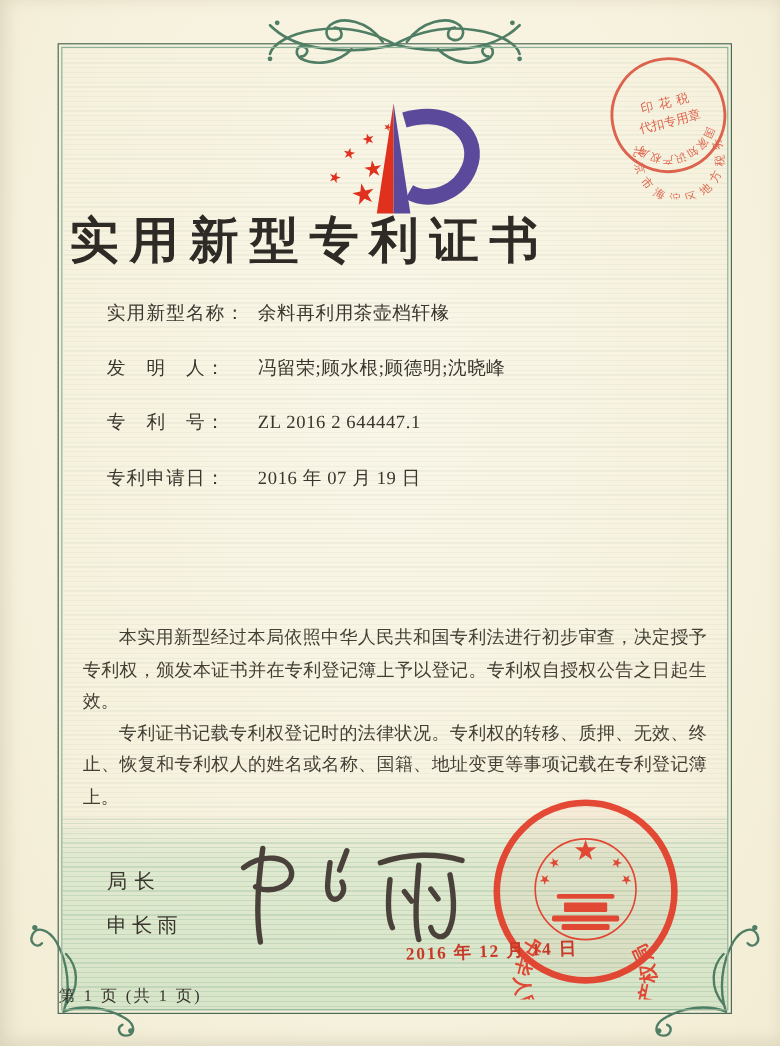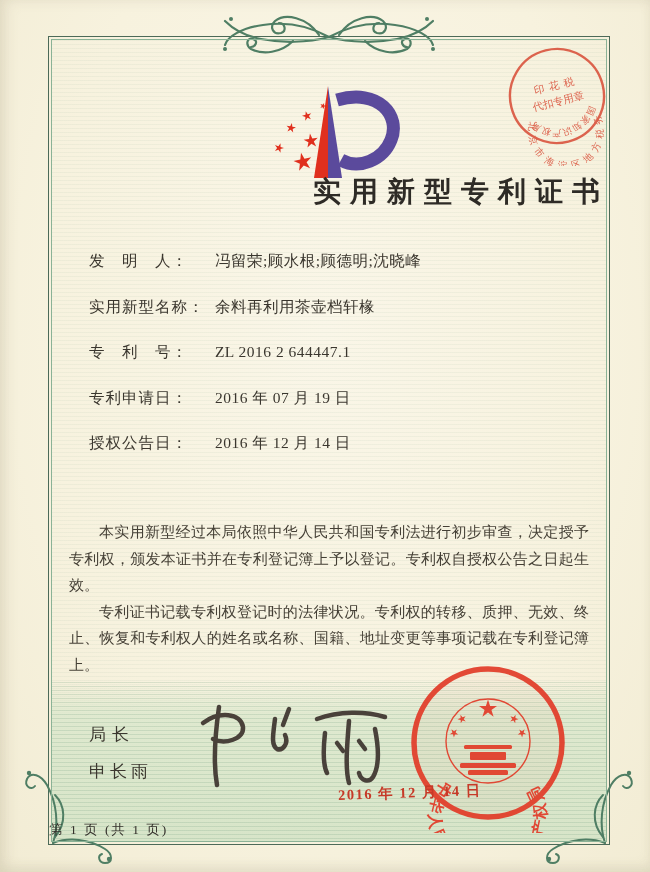--- a/index.html
+++ b/index.html
@@ -11,22 +11,22 @@
   .frame{position:absolute;left:48px;top:36px;width:560px;height:807px;
          border:1px solid #4c6a58;}
   .frame::after{content:"";position:absolute;inset:2px;border:1px solid #8ab296;pointer-events:none;}
   .stripes-all{position:absolute;inset:3px;
       background:repeating-linear-gradient(180deg, rgba(150,180,155,0.10) 0 1px, transparent 1px 4px);}
   .green-band{position:absolute;left:3px;right:3px;top:645px;bottom:3px;
       background:
         repeating-linear-gradient(180deg, rgba(130,170,140,.26) 0 1px, transparent 1px 4px),
         linear-gradient(180deg, rgba(226,236,215,0) 0, rgba(220,232,205,.85) 34px, rgba(213,228,199,.92) 100%);}
   .cert-no{position:absolute;left:30px;top:38px;font-size:15px;letter-spacing:2px;color:#4a525c;}
-  .title{position:absolute;left:0;top:136px;width:100%;text-align:right;
-         font-size:28px;font-weight:600;letter-spacing:9px;padding-left:9px;box-sizing:border-box;color:#2e2b26;}
+  .title{position:absolute;left:0;top:136px;width:100%;text-align:left;
+         font-size:41px;font-weight:600;letter-spacing:9px;padding-left:9px;box-sizing:border-box;color:#2e2b26;}
   .fields{position:absolute;left:40px;top:214px;width:490px;}
   .field-row{height:45.5px;font-size:15.5px;color:#3a362e;}
   .flabel{display:inline-block;width:122px;letter-spacing:1px;}
   .fvalue{letter-spacing:0.5px;}
   .bodytext{position:absolute;left:20px;top:482px;width:520px;
             font-size:15px;line-height:26.5px;color:#443f35;text-align:justify;}
   .bodytext p{margin:0;text-indent:2em;}
   .signer{position:absolute;left:40px;top:686px;font-size:17px;color:#3b372f;}
   .signer .s-title{letter-spacing:6px;margin:0 0 14px 0;}
   .signer .s-name{letter-spacing:4px;margin:0;}
@@ -111,38 +111,34 @@
         <use href="#star" transform="translate(60,55) scale(0.75) rotate(-8)"></use>
         <use href="#star" transform="translate(28,62) scale(0.5) rotate(18)"></use>
         <use href="#star" transform="translate(52,76) scale(0.95) rotate(-12)"></use>
       </g>
     </svg>
 
     <div class="title">实用新型专利证书</div>
 
     <div class="fields">
       <div class="field-row">
+        <span class="flabel">实用新型名称：</span>
+        <span class="fvalue">余料再利用茶壶档轩椽</span>
+      </div>
+      <div class="field-row">
         <span class="flabel">发　明　人：</span>
         <span class="fvalue">冯留荣;顾水根;顾德明;沈晓峰</span>
-      </div>
-      <div class="field-row">
-        <span class="flabel">实用新型名称：</span>
-        <span class="fvalue">余料再利用茶壶档轩椽</span>
       </div>
       <div class="field-row">
         <span class="flabel">专　利　号：</span>
         <span class="fvalue">ZL 2016 2 644447.1</span>
       </div>
       <div class="field-row">
         <span class="flabel">专利申请日：</span>
         <span class="fvalue">2016 年 07 月 19 日</span>
-      </div>
-      <div class="field-row">
-        <span class="flabel">授权公告日：</span>
-        <span class="fvalue">2016 年 12 月 14 日</span>
       </div>
     </div>
 
     <div class="bodytext">
       <p>本实用新型经过本局依照中华人民共和国专利法进行初步审查，决定授予专利权，颁发本证书并在专利登记簿上予以登记。专利权自授权公告之日起生效。</p>
       <p>专利证书记载专利权登记时的法律状况。专利权的转移、质押、无效、终止、恢复和专利权人的姓名或名称、国籍、地址变更等事项记载在专利登记簿上。</p>
     </div>
 
     <div class="signer">
       <p class="s-title">局长</p>

